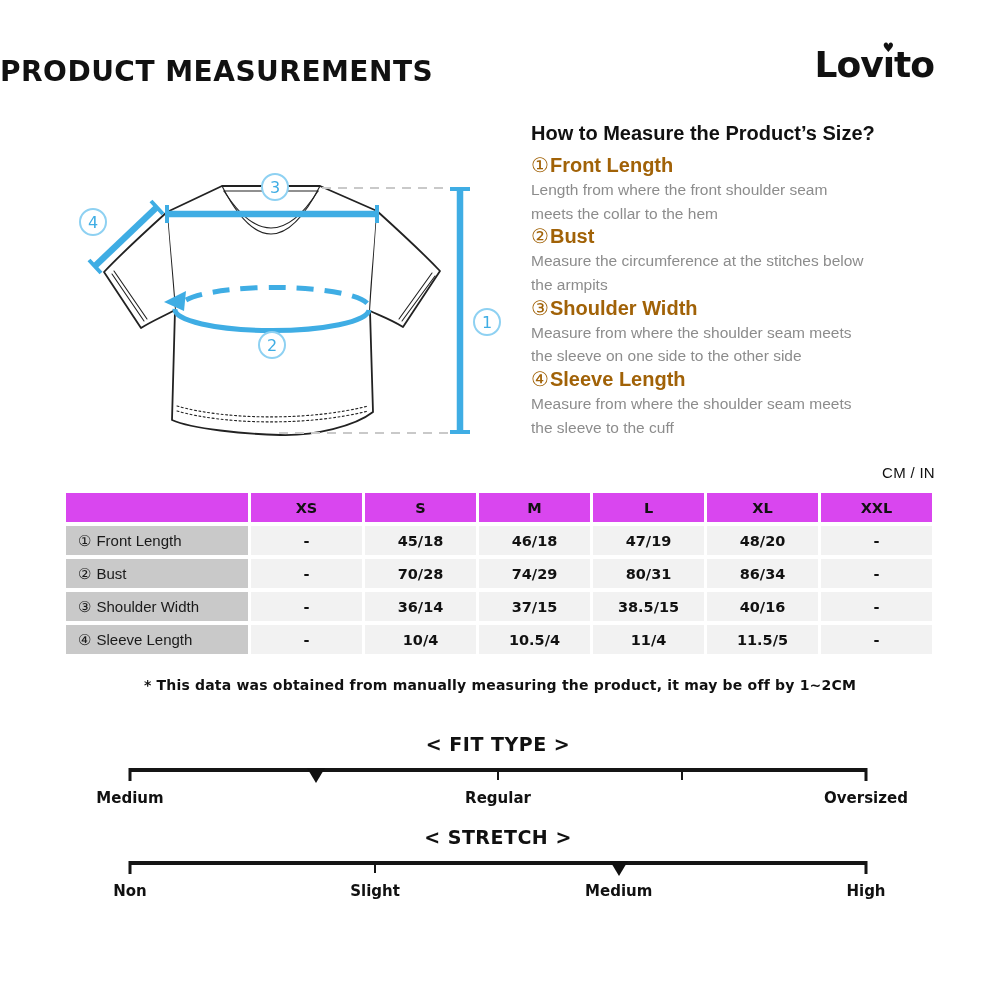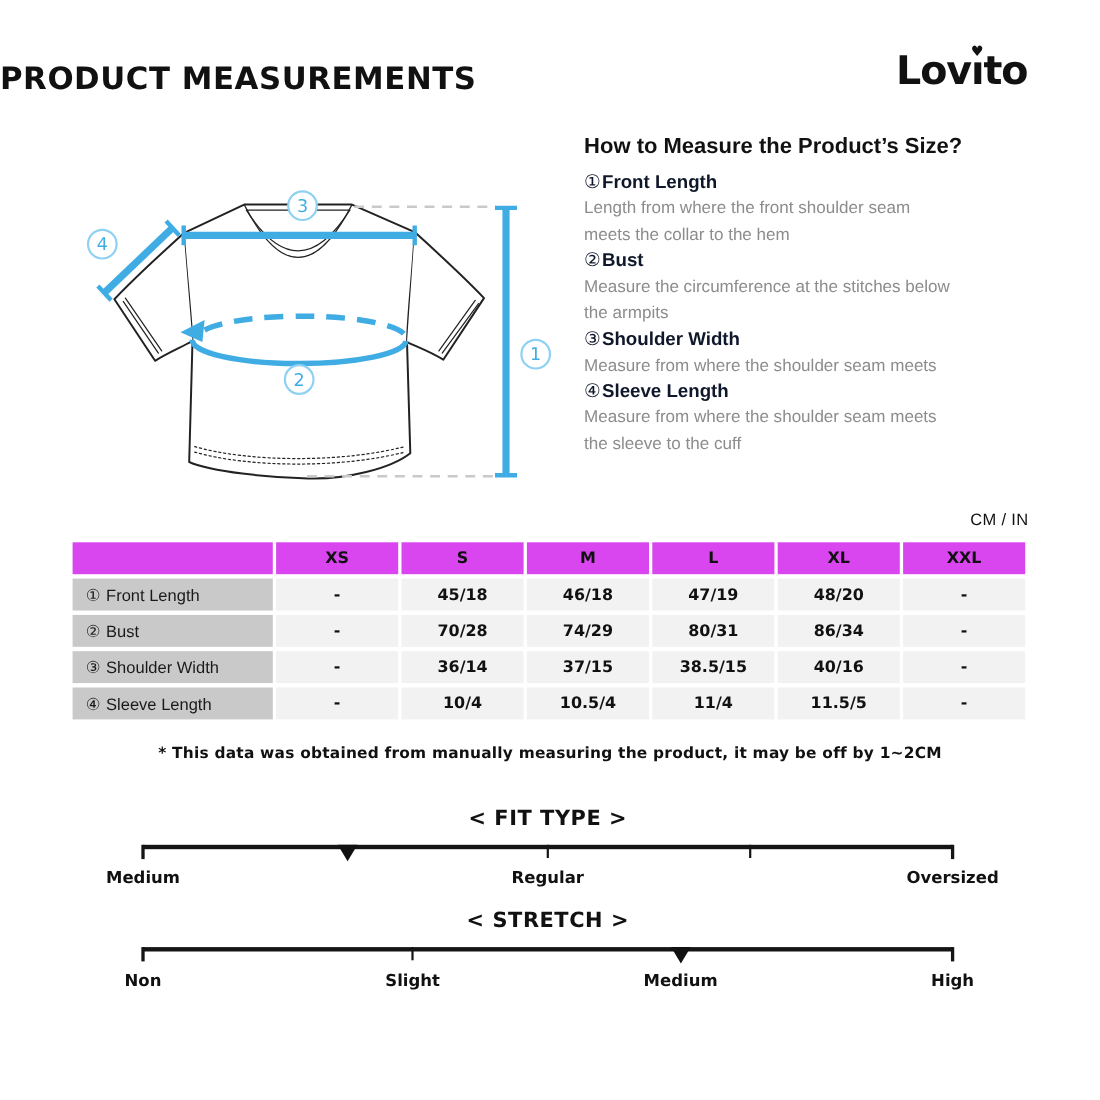--- a/index.html
+++ b/index.html
@@ -13,21 +13,21 @@
          font-weight:800;font-size:36px;letter-spacing:-1px;}
   .brand .iwrap{position:relative;display:inline-block;}
   .brand .tittle{position:absolute;top:-4px;left:50%;transform:translateX(-50%);font-size:13px;letter-spacing:0;}
 
   
   .diagram{position:absolute;left:60px;top:130px;width:460px;height:330px;}
 
   
   .guide{position:absolute;left:531px;top:120px;width:404px;}
   .guide h2{margin:0 0 8px 0;font-size:20px;line-height:26px;font-weight:bold;}
-  .g-name{font-size:17px;line-height:23.8px;font-weight:bold;color:#0f172a;}
+  .g-name{font-size:20px;line-height:23.8px;font-weight:bold;color:#a16207;}
   .g-name .gnum{font-weight:normal;margin-right:1px;}
   .g-desc{font-size:15.5px;line-height:23.8px;color:#8c8c8c;}
 
   
   .units{position:absolute;top:464px;right:65px;font-weight:normal;font-size:15px;letter-spacing:.3px;}
   table.meas{position:absolute;left:63px;top:489px;width:872px;border-collapse:separate;border-spacing:3px 4px;table-layout:fixed;}
   table.meas td{height:27px;overflow:hidden;white-space:nowrap;}
   td.hd{background:#d946ef;text-align:center;font-family:"DejaVu Sans",sans-serif;font-weight:bold;font-size:14.5px;}
   td.lblcol{width:180px;}
   td.lbl{background:#c9c9c9;text-align:left;padding-left:12px;font-size:15px;color:#1a1a1a;}
@@ -130,20 +130,21 @@
       <div class="g-desc">meets the collar to the hem</div>
     </div>
     <div class="g-item">
       <div class="g-name"><span class="gnum">②</span><span>Bust</span></div>
       <div class="g-desc">Measure the circumference at the stitches below</div>
       <div class="g-desc">the armpits</div>
     </div>
     <div class="g-item">
       <div class="g-name"><span class="gnum">③</span><span>Shoulder Width</span></div>
       <div class="g-desc">Measure from where the shoulder seam meets</div>
+      <div class="g-desc">the sleeve on one side to the other side</div>
     </div>
     <div class="g-item">
       <div class="g-name"><span class="gnum">④</span><span>Sleeve Length</span></div>
       <div class="g-desc">Measure from where the shoulder seam meets</div>
       <div class="g-desc">the sleeve to the cuff</div>
     </div>
   </div>
 
   <div class="units">CM / IN</div>
 

